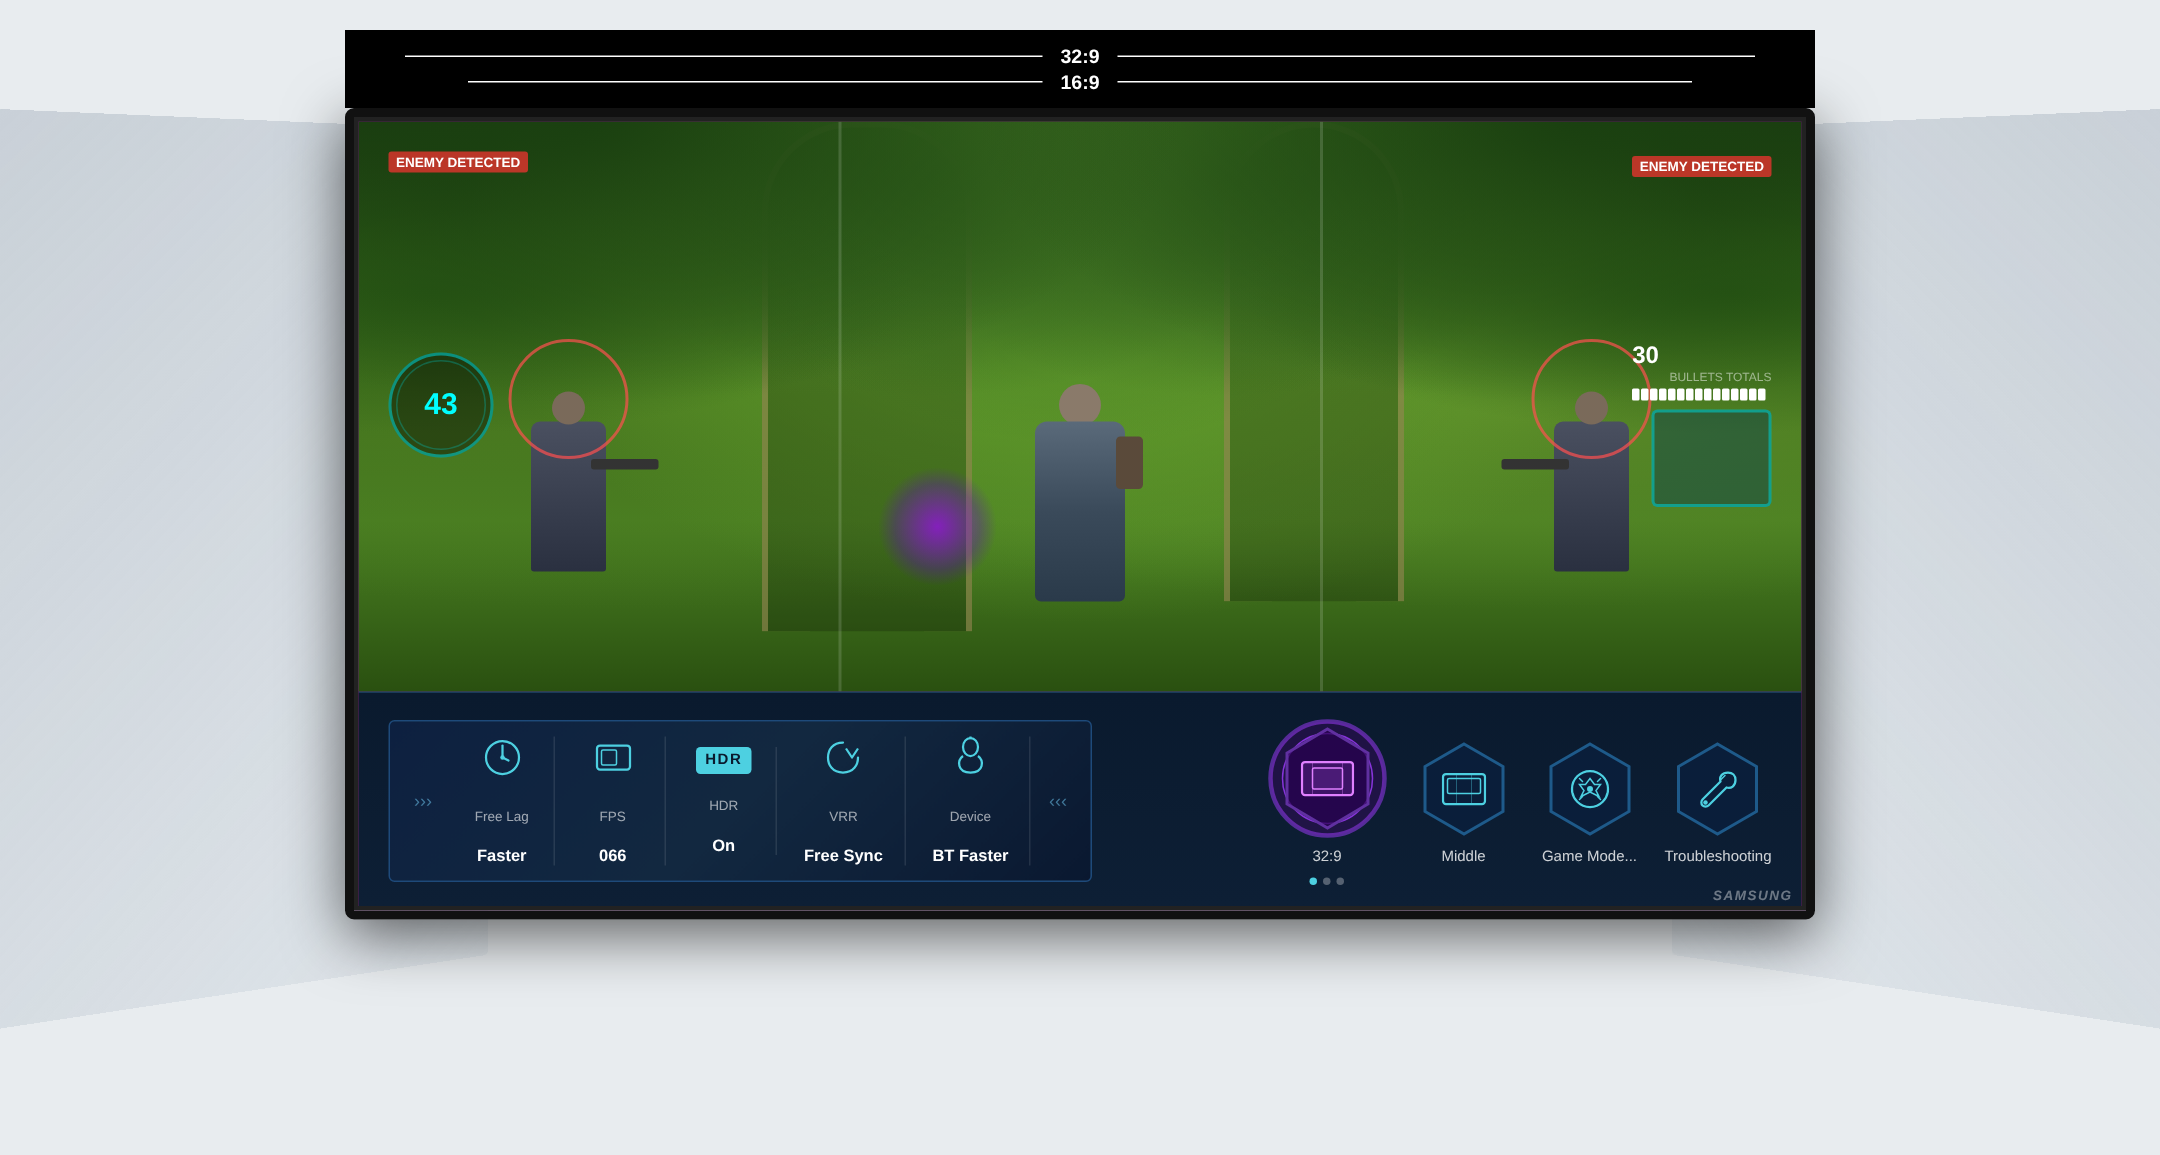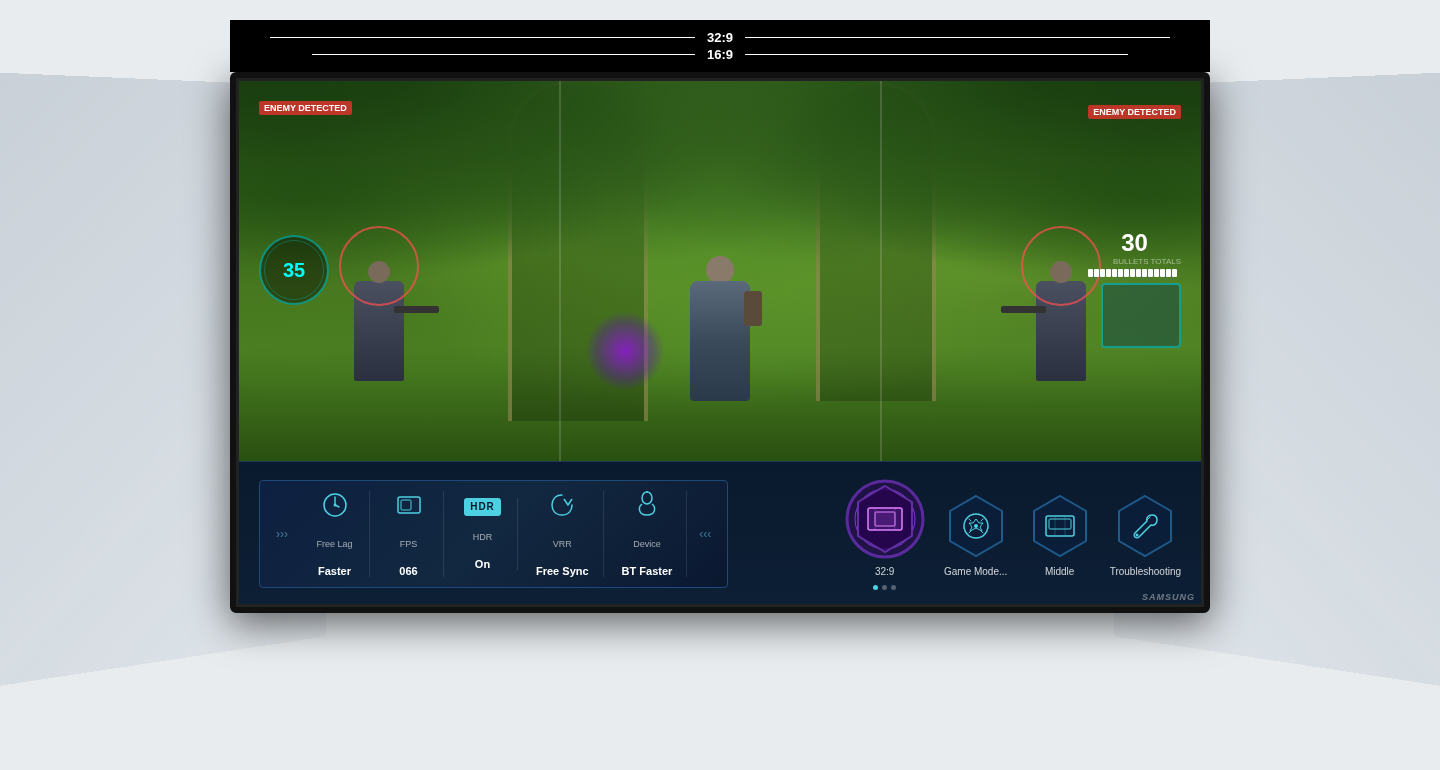--- a/index.html
+++ b/index.html
@@ -176,24 +176,24 @@
     .enemy-indicator-right {
       background: rgba(255,50,50,0.7);
       color: #fff;
       font-size: 9px;
       padding: 2px 5px;
       border-radius: 2px;
       font-weight: bold;
       display: inline-block;
     }
     .ammo-count {
-      font-size: 24px;
+      font-size: 16px;
       font-weight: bold;
       color: #fff;
-      text-align: center;
+      text-align: left;
     }
     .ammo-bar {
       display: flex;
       gap: 1px;
       margin-top: 3px;
       flex-wrap: wrap;
       max-width: 100px;
     }
     .ammo-tick {
       width: 5px;
@@ -474,21 +474,21 @@
           pointer-events:none;"></div>
 
         <div class="divider-left"></div>
         <div class="divider-right"></div>
 
         <div class="hud-left">
           <div class="enemy-indicator">ENEMY DETECTED</div>
           <div style="position:relative; margin-top:120px;">
             <div class="compass-hud">
               <div class="compass-ring"></div>
-              <div class="compass-number">35</div>
+              <div class="compass-number">43</div>
             </div>
           </div>
         </div>
 
         <div class="hud-right">
           <div class="enemy-indicator-right">ENEMY DETECTED</div>
           <div style="margin-top: 110px; text-align:right;">
             <div class="ammo-count">30</div>
             <div style="color:rgba(255,255,255,0.5); font-size:8px; text-align:right;">BULLETS TOTALS</div>
             <div class="ammo-bar" style="margin-left:auto;">
@@ -630,54 +630,54 @@
               <div class="hex-dot"></div>
             </div>
           </div>
 
           <div class="hex-item">
             <div class="hex-shape">
               <svg class="hex-svg" viewBox="0 0 68 68" fill="none" xmlns="http://www.w3.org/2000/svg">
                 <polygon points="34,4 60,19 60,49 34,64 8,49 8,19" stroke="#1e5a8a" stroke-width="2" fill="rgba(10,30,60,0.85)"></polygon>
               </svg>
               <div class="hex-icon-content">
+                <svg width="30" height="26" viewBox="0 0 30 26" fill="none">
+                  <rect x="1" y="3" width="28" height="20" rx="2" stroke="#4dd0e1" stroke-width="1.5" fill="none"></rect>
+                  <rect x="4" y="6" width="22" height="10" rx="1" stroke="#4dd0e1" stroke-width="1" fill="none"></rect>
+                  <line x1="10" y1="3" x2="10" y2="23" stroke="#4dd0e1" stroke-width="0.5" opacity="0.5"></line>
+                  <line x1="20" y1="3" x2="20" y2="23" stroke="#4dd0e1" stroke-width="0.5" opacity="0.5"></line>
+                </svg>
+              </div>
+            </div>
+            <span class="hex-label">Middle</span>
+          </div>
+
+          <div class="hex-item">
+            <div class="hex-shape">
+              <svg class="hex-svg" viewBox="0 0 68 68" fill="none" xmlns="http://www.w3.org/2000/svg">
+                <polygon points="34,4 60,19 60,49 34,64 8,49 8,19" stroke="#1e5a8a" stroke-width="2" fill="rgba(10,30,60,0.85)"></polygon>
+              </svg>
+              <div class="hex-icon-content">
                 <svg width="30" height="30" viewBox="0 0 30 30" fill="none">
                   <circle cx="15" cy="15" r="12" stroke="#4dd0e1" stroke-width="1.5" fill="none"></circle>
                   <path d="M15 8 L18 12 L22 12 L19 16 L21 20 L15 17 L9 20 L11 16 L8 12 L12 12 Z" stroke="#4dd0e1" stroke-width="1" fill="none"></path>
                   <circle cx="15" cy="15" r="2" fill="#4dd0e1"></circle>
                   <path d="M10 10 L8 8 M20 10 L22 8 M10 20 L8 22 M20 20 L22 22" stroke="#4dd0e1" stroke-width="1" stroke-linecap="round"></path>
                 </svg>
               </div>
             </div>
             <span class="hex-label">Game Mode...</span>
           </div>
 
           <div class="hex-item">
             <div class="hex-shape">
               <svg class="hex-svg" viewBox="0 0 68 68" fill="none" xmlns="http://www.w3.org/2000/svg">
                 <polygon points="34,4 60,19 60,49 34,64 8,49 8,19" stroke="#1e5a8a" stroke-width="2" fill="rgba(10,30,60,0.85)"></polygon>
               </svg>
               <div class="hex-icon-content">
-                <svg width="30" height="26" viewBox="0 0 30 26" fill="none">
-                  <rect x="1" y="3" width="28" height="20" rx="2" stroke="#4dd0e1" stroke-width="1.5" fill="none"></rect>
-                  <rect x="4" y="6" width="22" height="10" rx="1" stroke="#4dd0e1" stroke-width="1" fill="none"></rect>
-                  <line x1="10" y1="3" x2="10" y2="23" stroke="#4dd0e1" stroke-width="0.5" opacity="0.5"></line>
-                  <line x1="20" y1="3" x2="20" y2="23" stroke="#4dd0e1" stroke-width="0.5" opacity="0.5"></line>
-                </svg>
-              </div>
-            </div>
-            <span class="hex-label">Middle</span>
-          </div>
-
-          <div class="hex-item">
-            <div class="hex-shape">
-              <svg class="hex-svg" viewBox="0 0 68 68" fill="none" xmlns="http://www.w3.org/2000/svg">
-                <polygon points="34,4 60,19 60,49 34,64 8,49 8,19" stroke="#1e5a8a" stroke-width="2" fill="rgba(10,30,60,0.85)"></polygon>
-              </svg>
-              <div class="hex-icon-content">
                 <svg width="30" height="30" viewBox="0 0 30 30" fill="none">
 
                   <path d="M22 4 C18 4 16 7 17 10 L5 22 C4 23 4 25 5 26 C6 27 8 27 9 26 L21 14 C24 15 27 13 27 9 C27 6 25 4 22 4 Z" stroke="#4dd0e1" stroke-width="1.5" fill="none" stroke-linejoin="round"></path>
                   <circle cx="7" cy="24" r="1.5" fill="#4dd0e1"></circle>
                   <line x1="20" y1="6" x2="17" y2="9" stroke="#4dd0e1" stroke-width="1" stroke-linecap="round"></line>
                 </svg>
               </div>
             </div>
             <span class="hex-label">Troubleshooting</span>
           </div>

